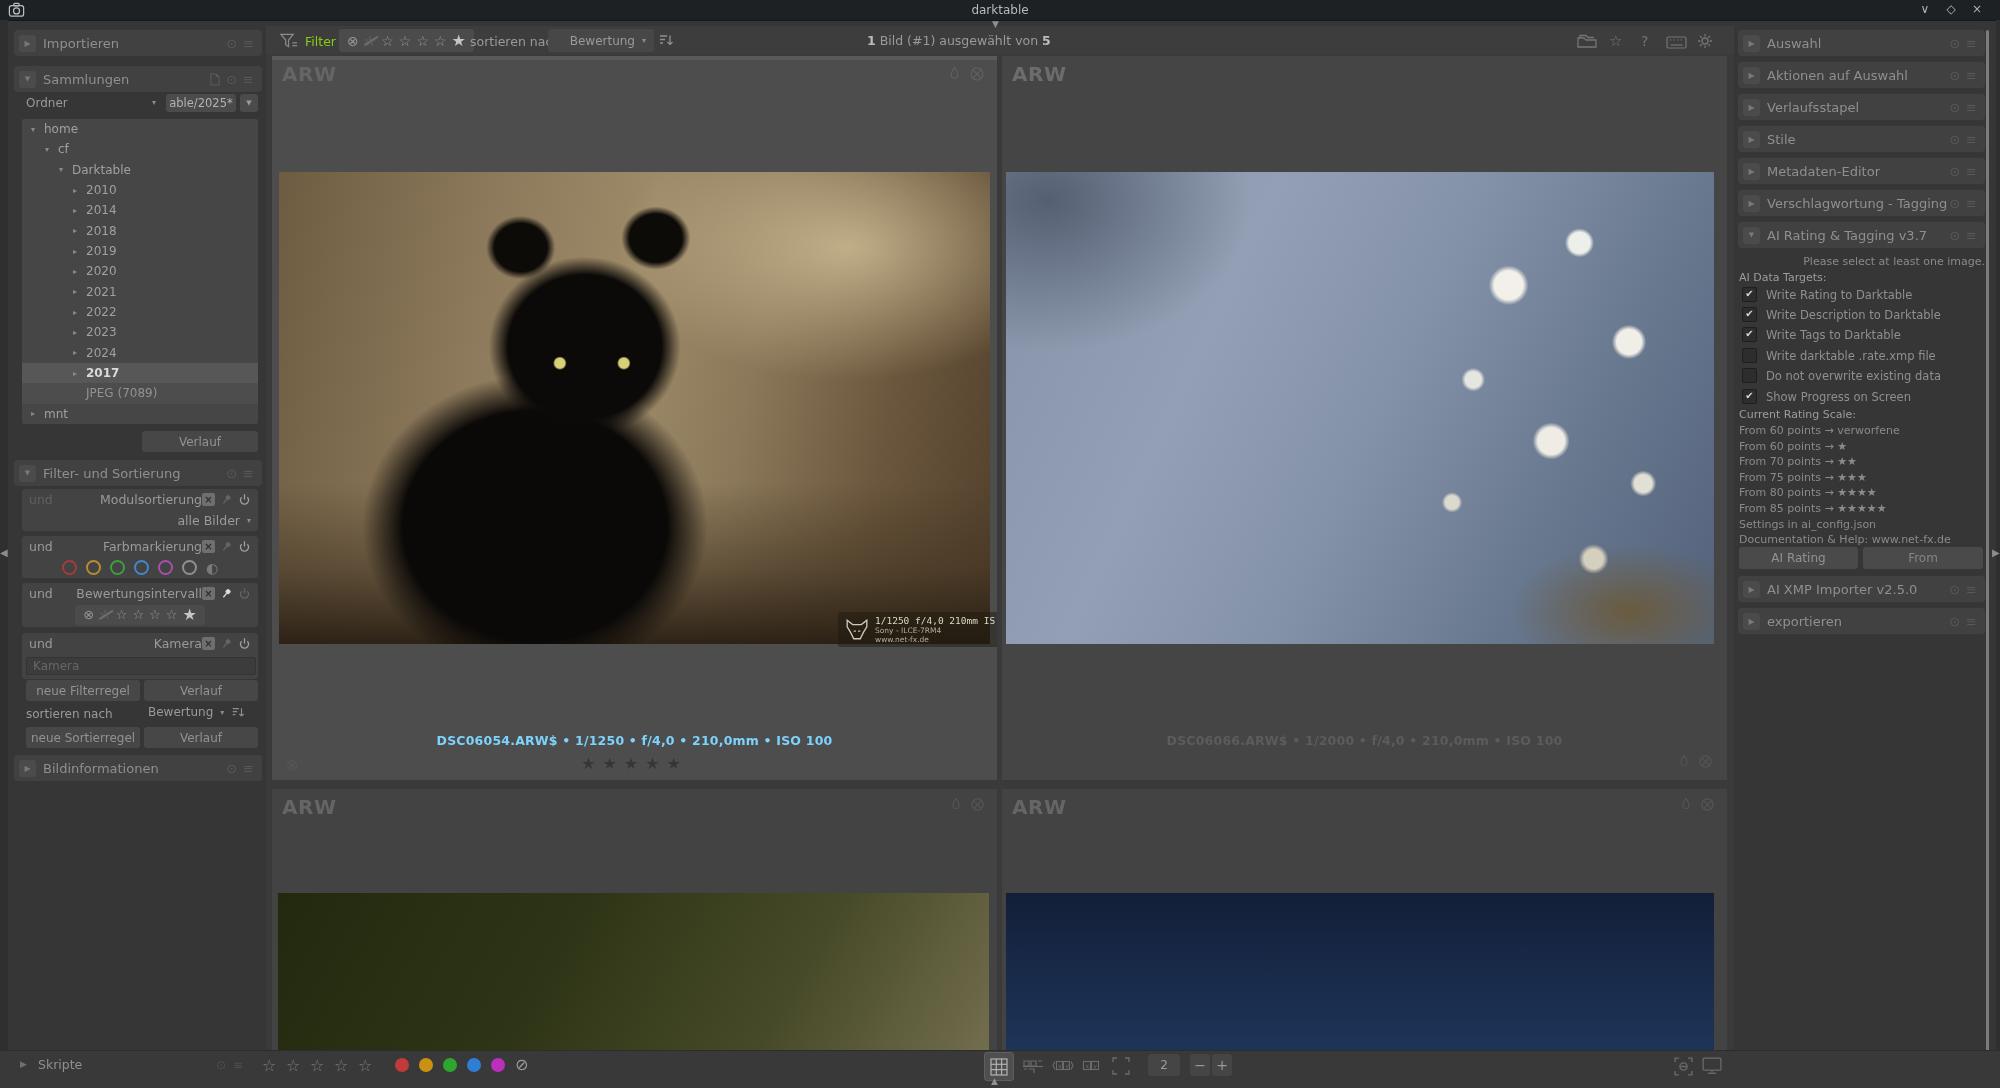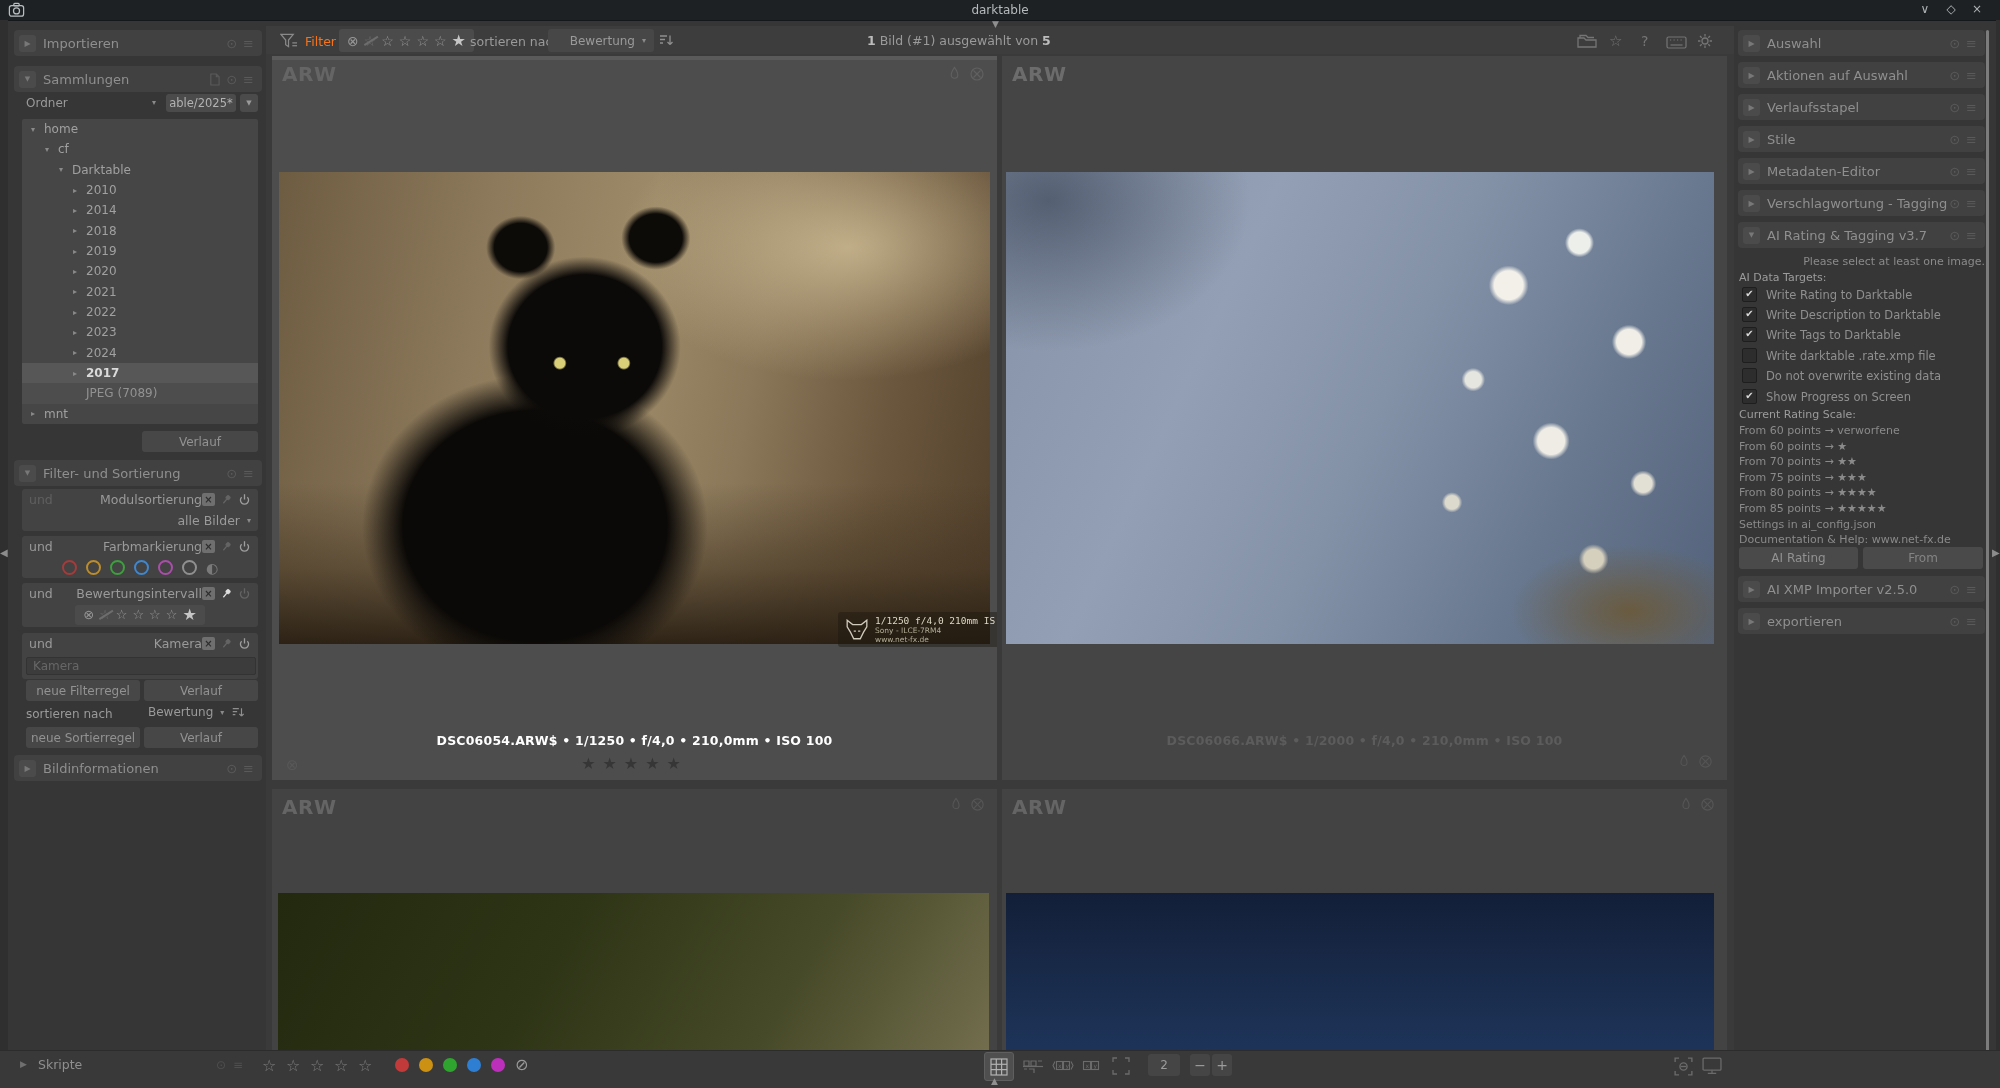--- a/index.html
+++ b/index.html
@@ -51,21 +51,21 @@
   .bigstar{font-size:16px;color:#c6c6c6}
 
   
   .cell{position:absolute;overflow:hidden;background:#454545}
   .cell.selected{background:#4d4d4d}
   .selglow{position:absolute;left:0;top:0;right:0;height:4px;background:rgba(255,255,255,0.08)}
   .fmt{position:absolute;left:10px;top:6px;font-size:20px;font-weight:bold;letter-spacing:.5px;color:#656565}
   .thumb-icons{position:absolute;display:flex;gap:7px;color:#606060}
   .thumb-icons svg{stroke:currentColor}
   .img{position:absolute}
-  .fname{position:absolute;left:0;right:0;text-align:center;font-size:12.5px;font-weight:600;color:#ffffff;letter-spacing:.2px}
+  .fname{position:absolute;left:0;right:0;text-align:center;font-size:12.5px;font-weight:600;color:#7dd3fc;letter-spacing:.2px}
   .fname.dim2{color:#5c5c5c}
   .cstars{position:absolute;left:0;right:0;text-align:center;color:#363636;font-size:16px;letter-spacing:7px}
   .rej{position:absolute;font-size:15px;color:#585858}
 
   
   .img-cat{background:
     radial-gradient(circle 11px at 39.5% 40.5%, #d9cf78 45%, rgba(217,207,120,0) 62%),
     radial-gradient(circle 11px at 48.5% 40.5%, #d9cf78 45%, rgba(217,207,120,0) 62%),
     radial-gradient(ellipse 48px 44px at 34% 16%, #0d0b08 55%, rgba(13,11,8,0) 72%),
     radial-gradient(ellipse 48px 44px at 53% 14%, #0d0b08 55%, rgba(13,11,8,0) 72%),
@@ -148,21 +148,21 @@
   <span class="edge-arrow" style="left:1992px;top:547px">▶</span>
 
   <div class="a" style="left:266px;top:26px;width:1468px;height:28px;background:#3d3d3d"></div>
   <span class="a" style="left:280px;top:33px">
     <svg width="18" height="16" viewBox="0 0 19 16" fill="none" stroke="#8a8a8a" stroke-width="1.3">
         <path d="M1 1h13l-5 6v7l-3-2V7z"></path>
         <line x1="13" y1="10" x2="18" y2="10"></line>
         <line x1="13" y1="13" x2="18" y2="13"></line>
       </svg>
   </span>
-  <span class="a" style="left:305px;top:34px;font-size:12.5px;color:#f97316">Filter</span>
+  <span class="a" style="left:305px;top:34px;font-size:12.5px;color:#84cc16">Filter</span>
   <div class="a starbox" style="left:339px;top:29px;height:23px">
     <span>⊗</span>
     <span class="sx"><span>☆</span><i></i></span>
     <span>☆</span>
     <span>☆</span>
     <span>☆</span>
     <span>☆</span>
     <span class="bigstar">★</span>
   </div>
   <span class="a" style="left:470px;top:34px;font-size:12.5px;color:#9a9a9a">sortieren nach</span>

